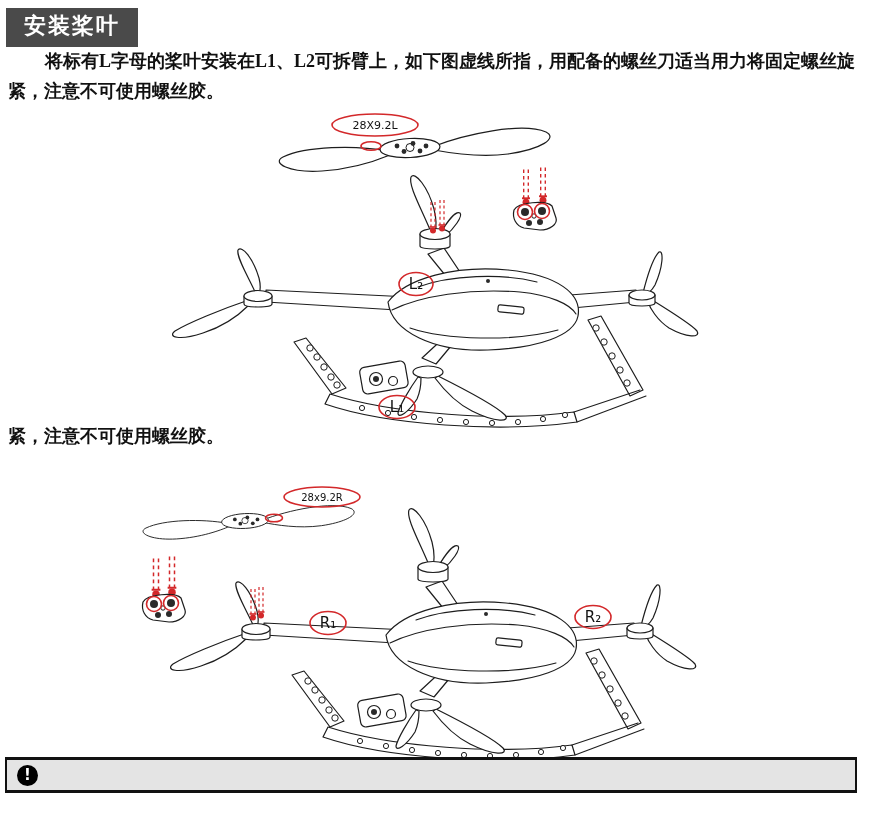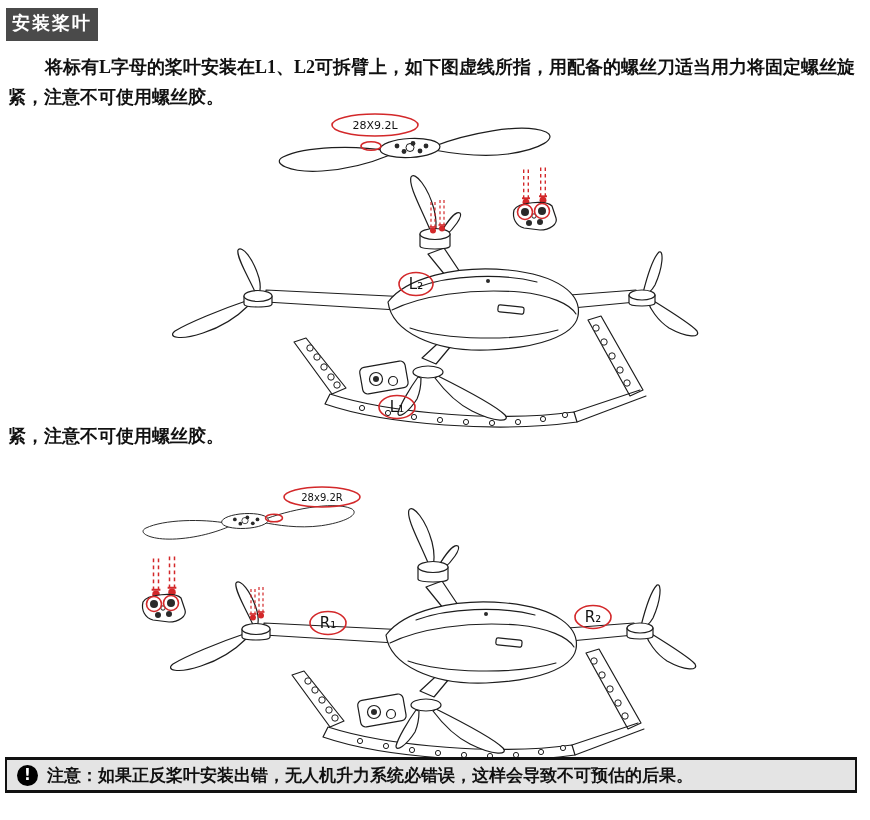--- a/index.html
+++ b/index.html
@@ -1,24 +1,24 @@
 <!DOCTYPE html>
 <html><head>
 <meta charset="utf-8">
 <style>
   html,body{margin:0;padding:0;background:#fff;}
   .page{position:relative;width:870px;height:820px;background:#fff;overflow:hidden;
         font-family:"Liberation Serif", serif;color:#111;}
   .title-badge{position:absolute;left:6px;top:8px;background:#4a4a4a;color:#fff;
-        font-size:18px;font-weight:bold;letter-spacing:2px;padding:3px 6px 6px;
+        font-size:22px;font-weight:bold;letter-spacing:2px;padding:3px 18px 6px;
         font-family:"Liberation Sans", sans-serif;}
   .para{position:absolute;left:8px;width:854px;font-size:18px;font-weight:bold;
         line-height:30px;white-space:nowrap;}
   .para .ind{text-indent:37px;}
-  .para-l{top:52px;}
+  .para-l{top:46px;}
   .para-r{top:421px;}
   .fig{position:absolute;left:0;overflow:visible;}
   .fig-l{top:108px;}
   .fig-r{top:475px;}
   svg{overflow:visible;display:block;}
   .w{fill:#fff;stroke:#1d1d1d;stroke-width:1.2;stroke-linejoin:round;}
   .ln{fill:none;stroke:#1d1d1d;stroke-width:1.1;stroke-linecap:round;}
   .h{fill:#2a2a2a;stroke:none;}
   .hw{fill:#fff;stroke:#1d1d1d;stroke-width:1;}
   .re{fill:none;stroke:#d3282a;stroke-width:1.6;}
@@ -192,16 +192,15 @@
       <text class="lbl" x="328" y="153" font-size="15">R₁</text>
     </g>
     <g>
       <ellipse class="re" cx="593" cy="142" rx="18" ry="11.5"></ellipse>
       <text class="lbl" x="593" y="147" font-size="15">R₂</text>
     </g>
   </svg>
 
   <div class="note">
     <div class="note-icon">!</div>
-    <div class="note-text">注意：如果正反桨叶安装出错，无人机升力系统必错误，这样会导致不可预估的后果。</div>
   </div>
 
 </div>
 
 </body></html>

